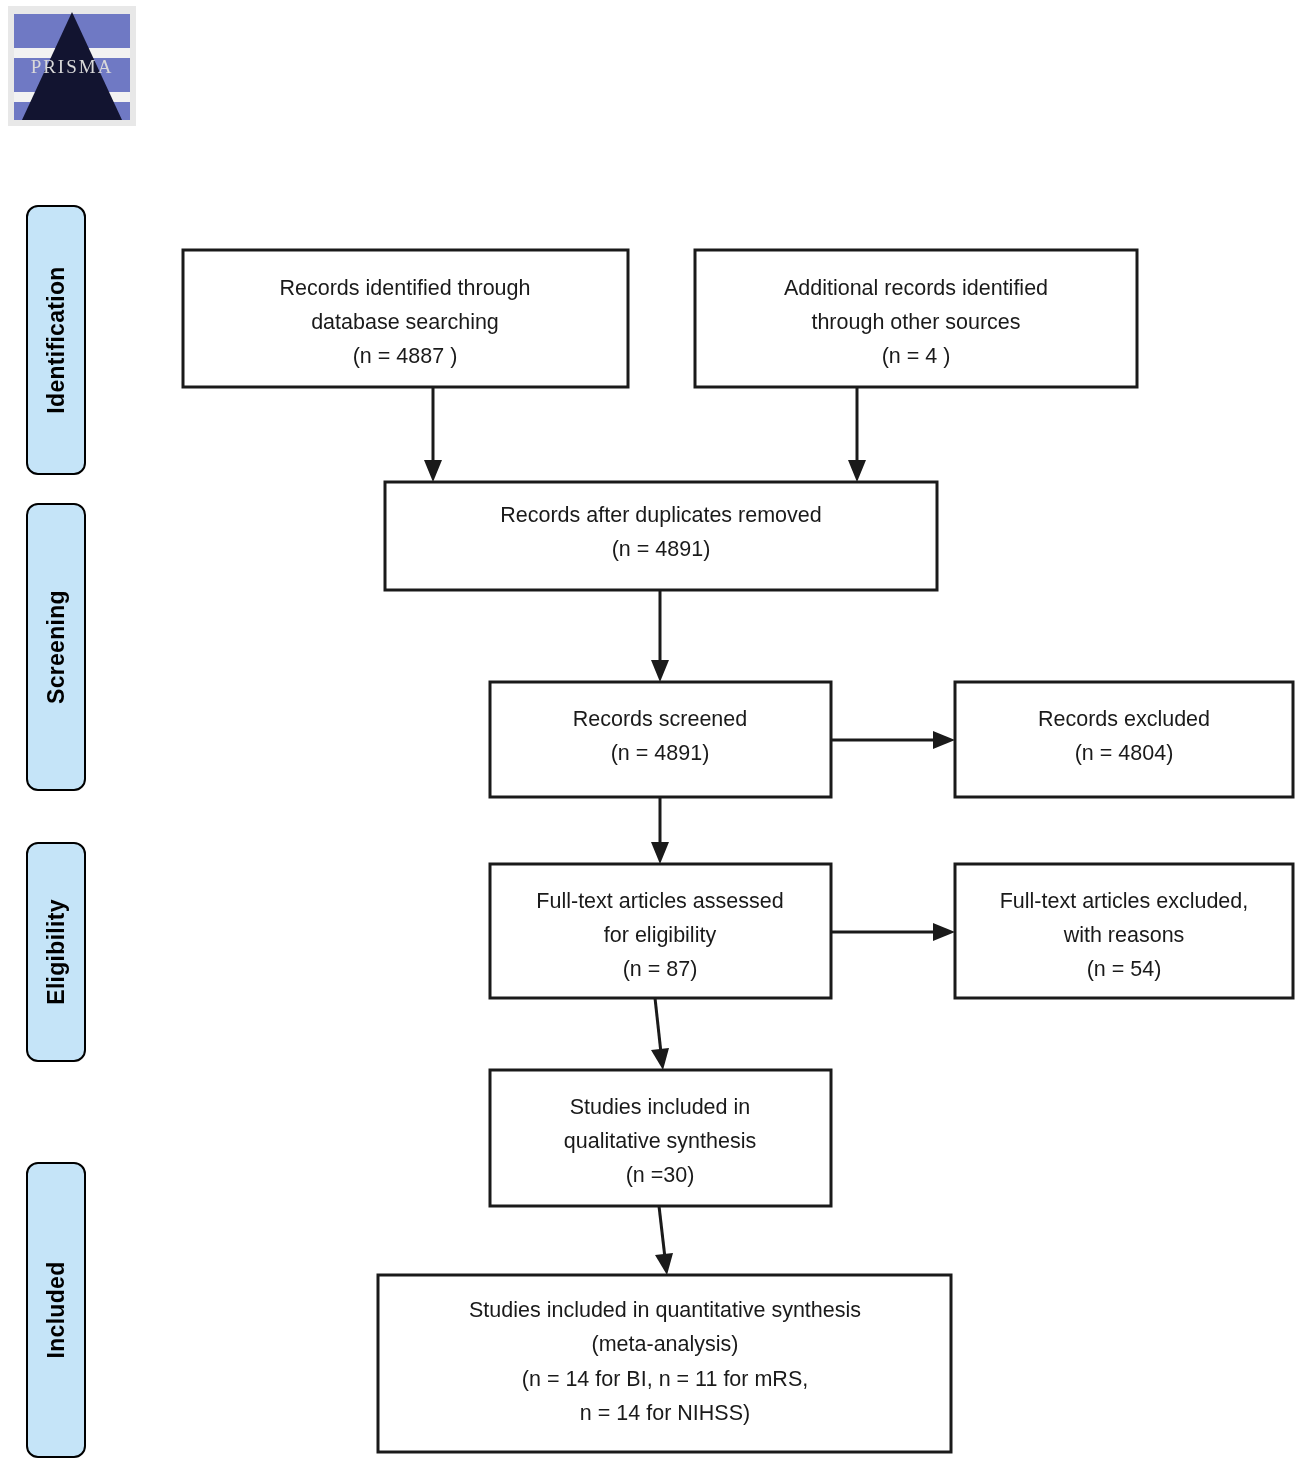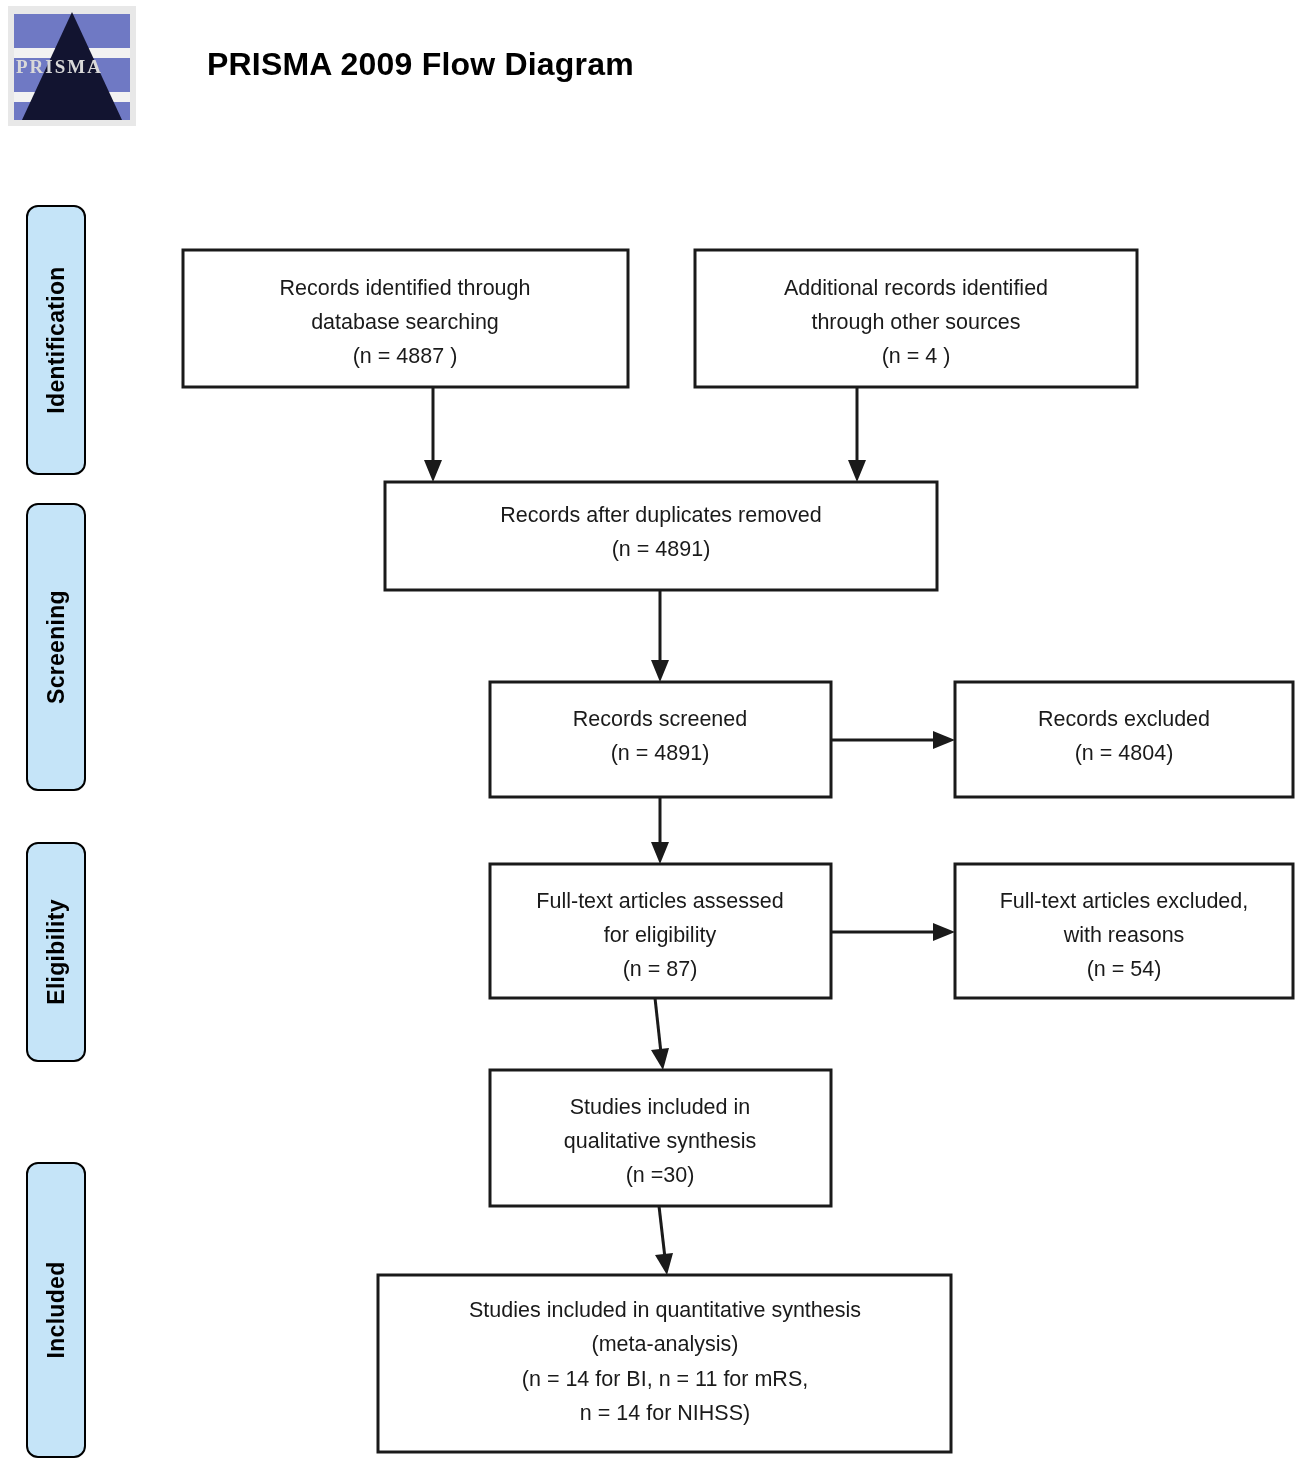--- a/index.html
+++ b/index.html
@@ -57,26 +57,26 @@
     left: 14px; top: 6px;
     width: 0; height: 0;
     border-left: 50px solid transparent;
     border-right: 50px solid transparent;
     border-bottom: 108px solid #121430;
   }
   #logo-word {
     position: absolute;
     left: 8px; top: 50px;
     width: 112px;
-    text-align: left;
+    text-align: center;
     font-family: "Liberation Serif", serif;
     font-size: 19px;
     letter-spacing: 2px;
     color: #d9d9d9;
-    font-weight: 700;
+    font-weight: 400;
   }
   #page-title {
     position: absolute;
     left: 207px; top: 46px;
     font-size: 32px;
     font-weight: bold;
     letter-spacing: 0.2px;
     white-space: nowrap;
   }
 
@@ -137,21 +137,20 @@
 <div id="header">
   <div id="prisma-logo">
     <div class="logo-band b1"></div>
     <div class="logo-white-strip"></div>
     <div class="logo-band b2"></div>
     <div class="logo-white-strip2"></div>
     <div class="logo-band b3"></div>
     <div id="logo-triangle"></div>
     <div id="logo-word">PRISMA</div>
   </div>
-  <div id="page-title">PRISMA 2009 Flow Diagram</div>
 </div>
 
 <div class="stage-label" id="stage-identification">
   <span class="stage-text">Identification</span>
 </div>
 <div class="stage-label" id="stage-screening">
   <span class="stage-text">Screening</span>
 </div>
 <div class="stage-label" id="stage-eligibility">
   <span class="stage-text">Eligibility</span>

